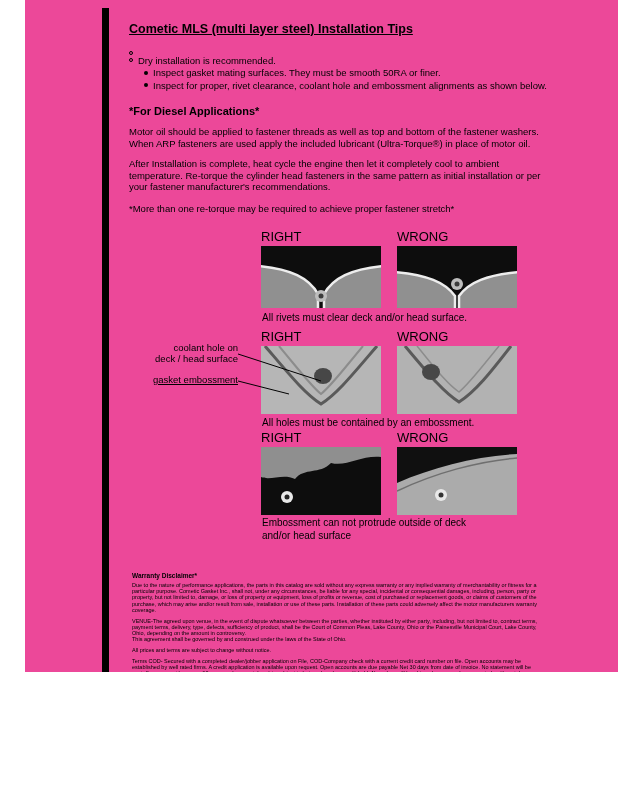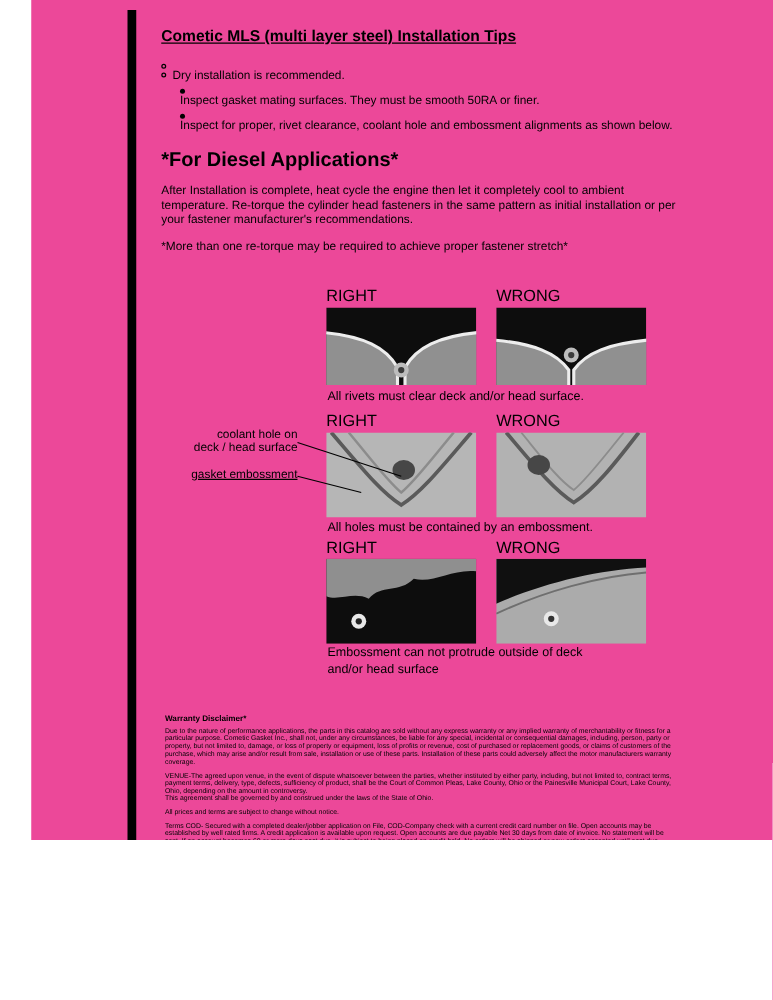--- a/index.html
+++ b/index.html
@@ -6,22 +6,22 @@
   html,body { background:#ffffff; }
   body { font-family:"Liberation Sans","DejaVu Sans",sans-serif; color:#000; }
   .page { position:relative; width:618px; height:672px; background:#ec4899; overflow:hidden;margin-left:25px; }
   .spine { position:absolute; left:77px; top:8px; width:7px; height:785px; background:#000; }
 
   .content-top { position:absolute; left:104px; top:22px; width:440px; }
   .title { font-size:12.5px; font-weight:bold; text-decoration:underline; margin-bottom:11px; }
   .tip { display:flex; align-items:flex-start; font-size:9.5px; line-height:12.5px; }
   .tip .ring { flex:0 0 auto; width:4px; height:4px; border:1px solid #000; border-radius:50%; margin:3.5px 5px 0 0; }
   .tip .dot { flex:0 0 auto; width:4px; height:4px; background:#000; border-radius:50%; margin:3.5px 5px 0 0; }
-  .tip.sub { margin-left:15px;flex-direction:column; }
-  .diesel-heading { font-size:16px; font-weight:bold; margin:13px 0 9px; }
+  .tip.sub { margin-left:15px; }
+  .diesel-heading { font-size:11px; font-weight:bold; margin:13px 0 9px; }
   .para { font-size:9.5px; line-height:11.5px; width:422px; }
   .para.second { margin-top:9px; }
   .note { font-size:9.5px; margin-top:10px; }
 
   .rw-label { position:absolute; width:120px; text-align:left; font-size:13px; }
   .photo { position:absolute; width:120px; }
   .photo svg { display:block; width:100%; height:100%; }
   .caption { position:absolute; font-size:10px; line-height:12.5px; white-space:pre-line; }
   .callout { position:absolute; width:113px; left:100px; text-align:right; font-size:9.5px; line-height:11px; white-space:pre-line; }
   .callout-lines { position:absolute; left:100px; top:340px; width:205px; height:70px; z-index:5; }
@@ -51,20 +51,21 @@
     <div class="tip sub">
       <span class="dot"></span>
       <span>Inspect gasket mating surfaces.  They must be smooth 50RA or finer.</span>
     </div>
     <div class="tip sub">
       <span class="dot"></span>
       <span>Inspect for proper, rivet clearance, coolant hole and embossment alignments as shown below.</span>
     </div>
 
     <h2 class="diesel-heading">*For Diesel Applications*</h2>
+    <p class="para">Motor oil should be applied to fastener threads as well as top and bottom of the fastener washers. When ARP fasteners are used apply the included lubricant (Ultra-Torque®) in place of motor oil.</p>
     <p class="para second">After Installation is complete, heat cycle the engine then let it completely cool to ambient temperature. Re-torque the cylinder head fasteners in the same pattern as initial installation or per your fastener manufacturer's recommendations.</p>
     <p class="note">*More than one re-torque may be required to achieve proper fastener stretch*</p>
   </div>
 
   <div class="rw-label" style="left:236px; top:229px;">RIGHT</div>
   <div class="rw-label" style="left:372px; top:229px;">WRONG</div>
 
   <div class="photo" style="left:236px; top:246px; height:62px;">
     <svg viewBox="0 0 120 62" preserveAspectRatio="none">
       <rect width="120" height="62" fill="#0d0d0d"></rect>

